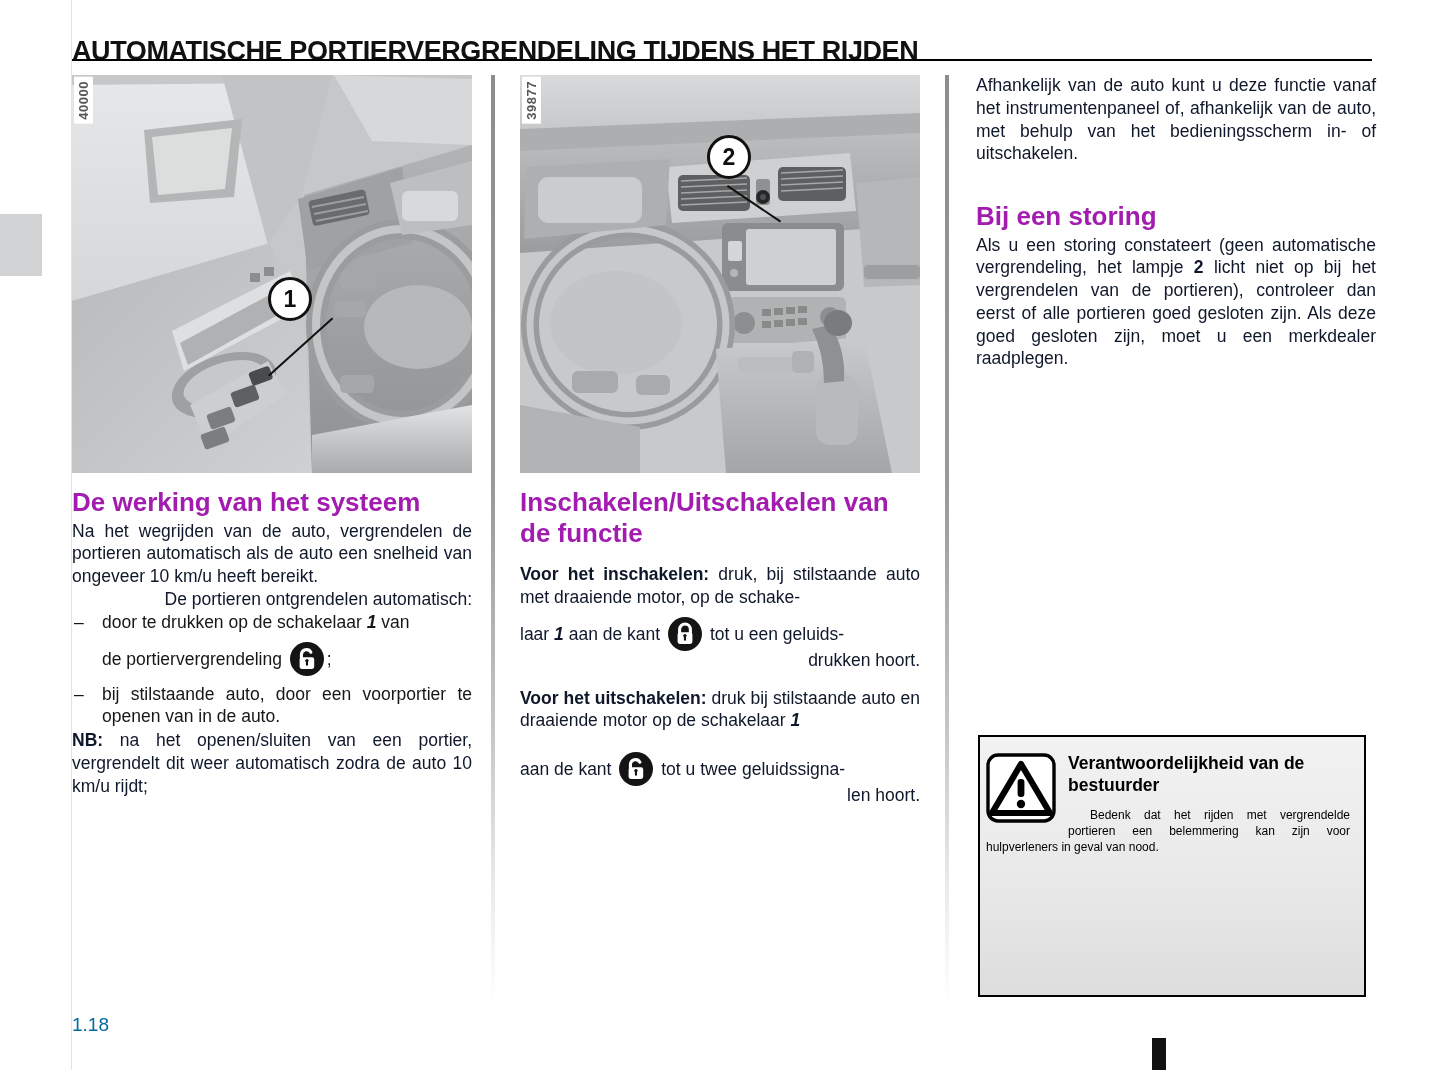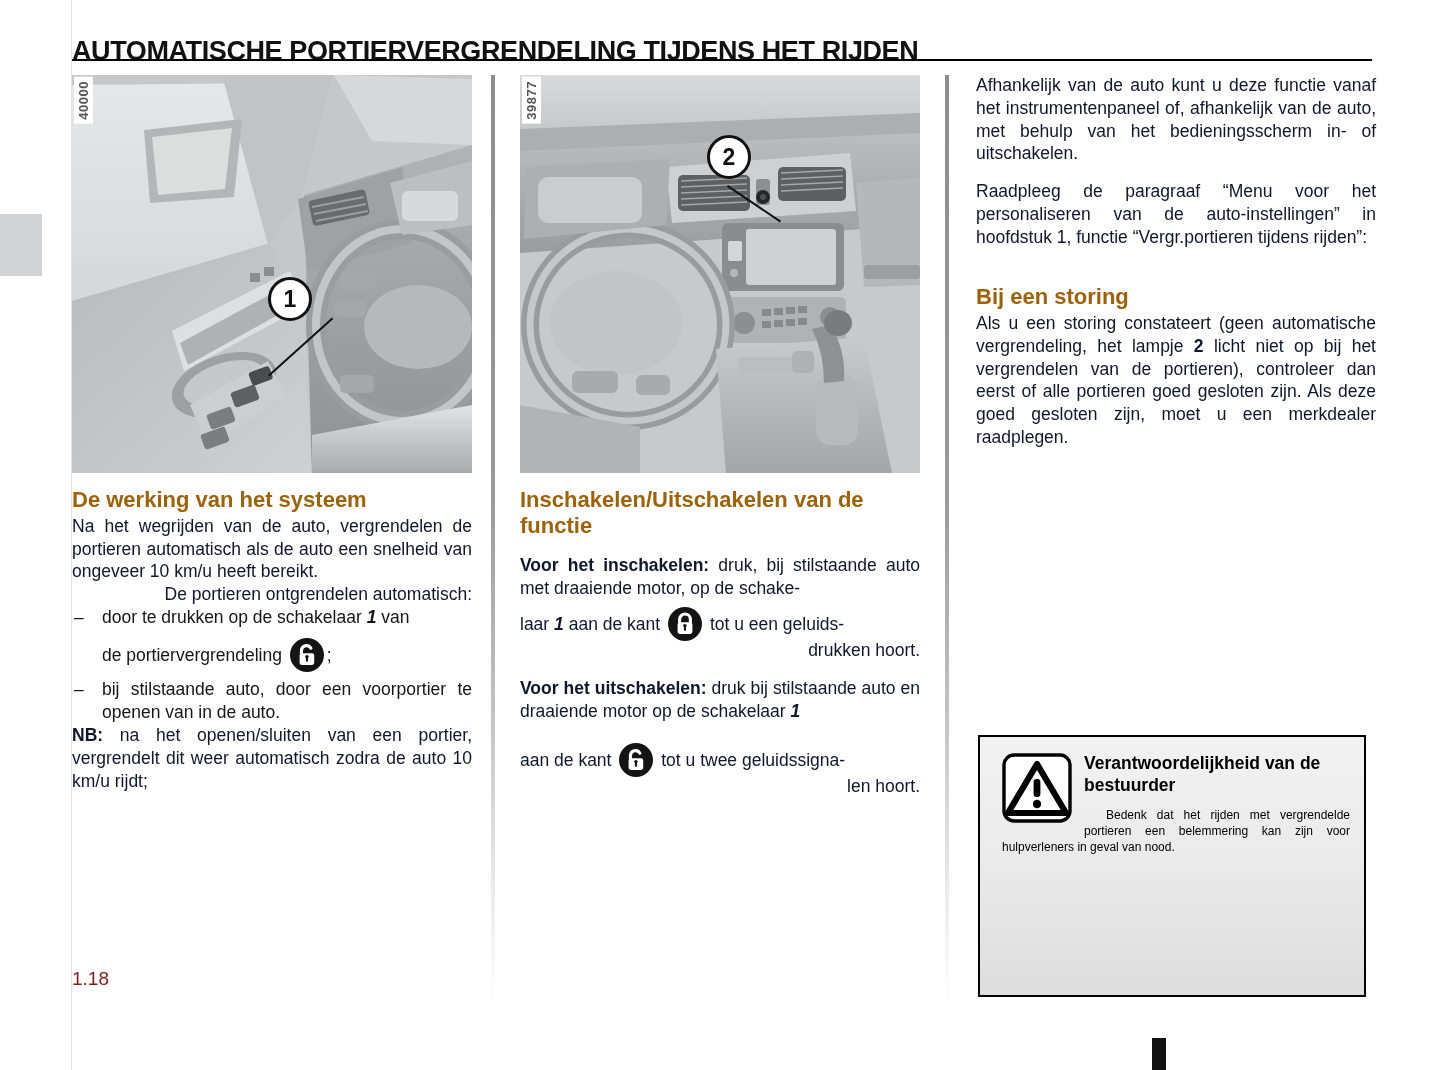--- a/index.html
+++ b/index.html
@@ -118,25 +118,25 @@
   }
   .leader {
     position: absolute;
     z-index: 9;
     background: #111;
     transform-origin: 0 0;
   }
 
   
   h2.sec {
-    font-size: 22px;
+    font-size: 26px;
     font-weight: bold;
     line-height: 1.18;
     margin: 14px 0 2px 0;
-    color: #a16207;
+    color: #a21caf;
   }
   p.body {
     font-size: 17.5px;
     line-height: 1.30;
     margin: 0 0 0 0;
     text-align: justify;
     text-justify: inter-word;
     color: #0f172a;
   }
   p.body.gap { margin-top: 15px; }
@@ -170,21 +170,21 @@
   
   .warnbox {
     position: absolute;
     left: 978px;
     top: 735px;
     width: 388px;
     height: 262px;
     border: 2px solid #000;
     background: linear-gradient(to bottom, #f2f2f2 0%, #e9e9e9 55%, #dddddd 100%);
     box-sizing: border-box;
-    padding: 14px 14px 10px 22px;
+    padding: 14px 14px 10px 6px;
   }
   .warn-icon {
     float: left;
     width: 70px;
     height: 70px;
     margin: 2px 12px 4px 0;
   }
   .warn-title {
     font-size: 17.5px;
     font-weight: bold;
@@ -198,23 +198,23 @@
     color: #000;
     margin: 12px 0 0 0;
     text-align: justify;
     text-indent: 22px;
   }
 
   
   .pagenum {
     position: absolute;
     left: 72px;
-    top: 968px;
+    top: 1014px;
     font-size: 19px;
-    color: #7f1d1d;
+    color: #0369a1;
   }
   .foot-mark {
     position: absolute;
     left: 1152px;
     top: 1038px;
     width: 14px;
     height: 34px;
     background: #111;
   }
 </style>
@@ -472,21 +472,20 @@
         <circle cx="16.95" cy="18.6" r="1.7" fill="#141414"></circle>
       </svg>
     </span>
     <span>tot u twee geluidssigna-</span>
   </p>
   <p class="body nojust" style="margin-top:-2px;">len hoort.</p>
 </div>
 
 <div class="col col-3">
   <p class="body" style="margin-top:-1px;">Afhankelijk van de auto kunt u deze functie vanaf het instrumentenpaneel of, afhankelijk van de auto, met behulp van het bedieningsscherm in- of uitschakelen.</p>
-  <p class="body gap">Raadpleeg de paragraaf “Menu voor het personaliseren van de auto-instellingen” in hoofdstuk 1, functie “Vergr.portieren tijdens rijden”:</p>
 
   <h2 class="sec" style="margin-top:36px;">Bij een storing</h2>
   <p class="body">
     <span>Als u een storing constateert (geen automatische vergrendeling, het lampje</span>
     <span class="b">2</span>
     <span>licht niet op bij het vergrendelen van de portieren), controleer dan eerst of alle portieren goed gesloten zijn. Als deze goed gesloten zijn, moet u een merkdealer raadplegen.</span>
   </p>
 </div>
 
 <div class="warnbox">

